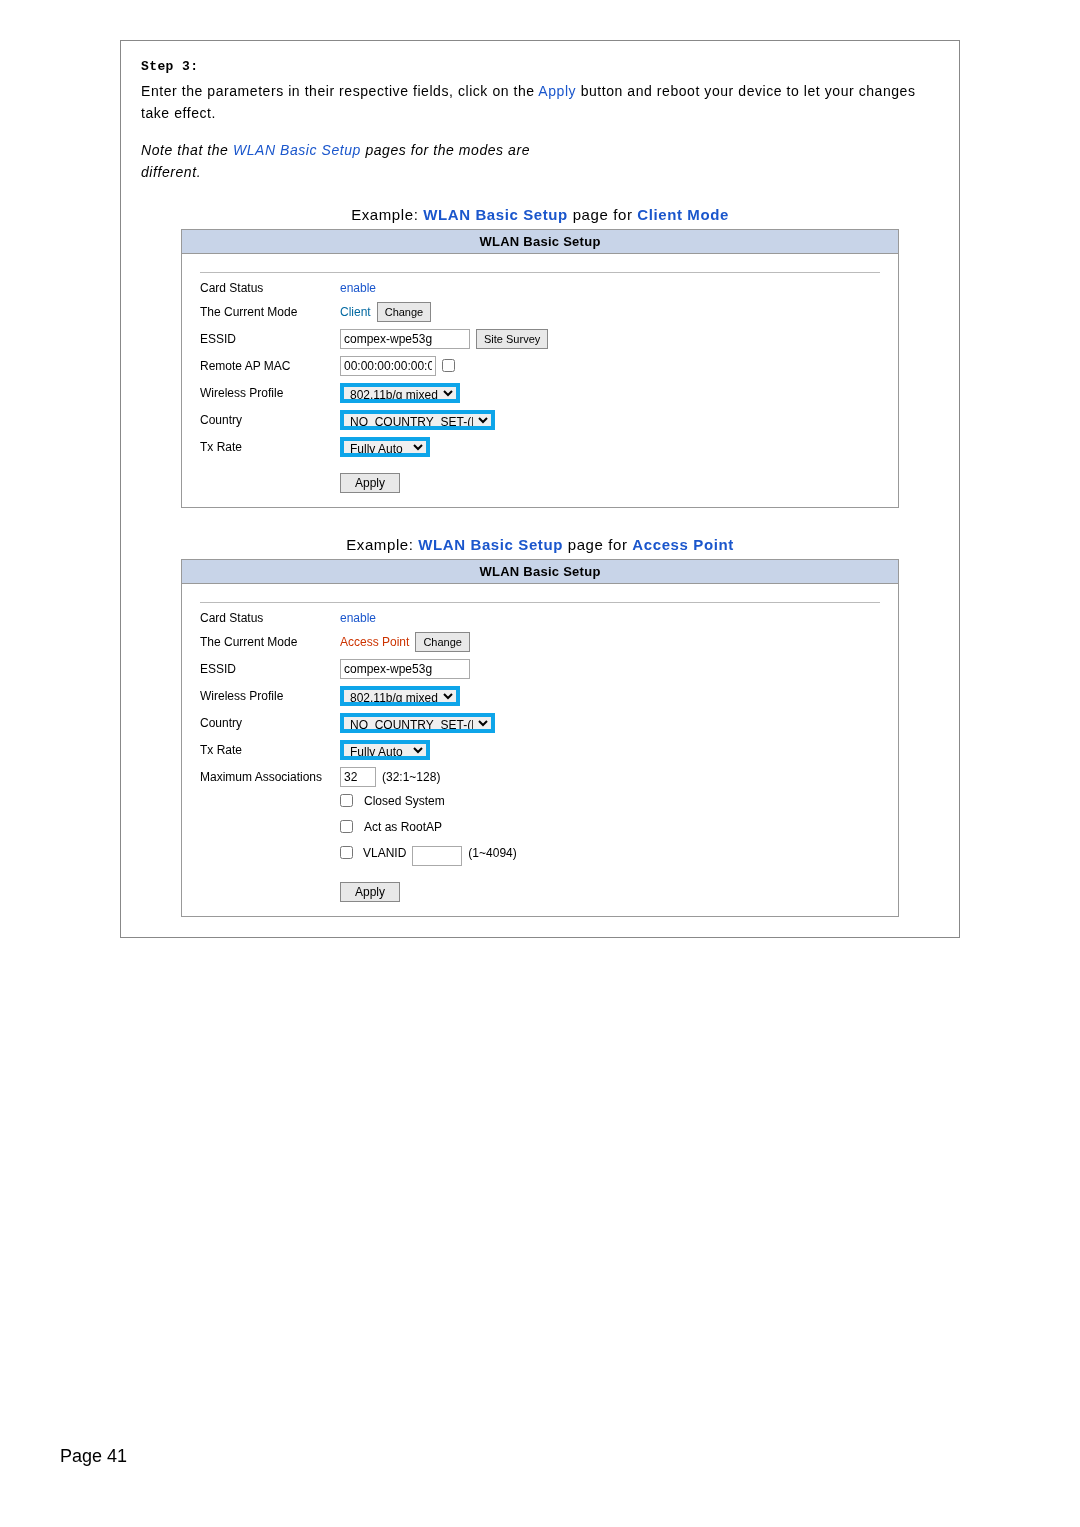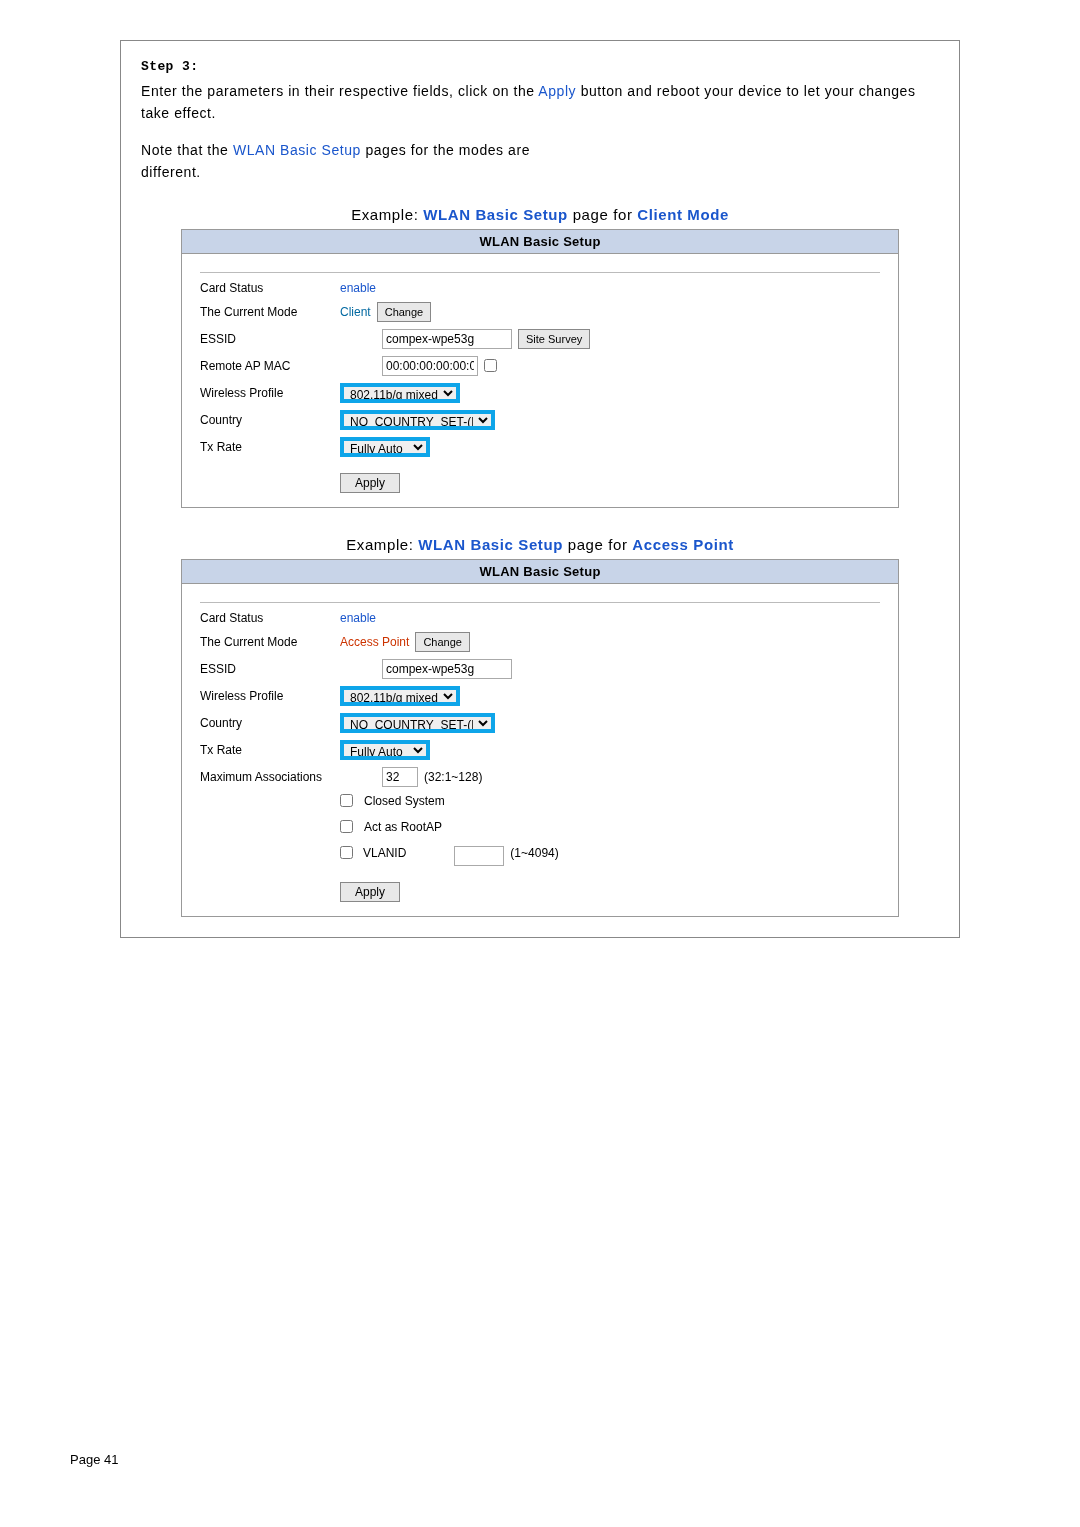--- a/index.html
+++ b/index.html
@@ -35,20 +35,21 @@
     }
     .link-blue {
       color: #1a56cc;
       font-weight: normal;
     }
     .note-text {
       font-size: 14px;
       line-height: 1.6;
       font-family: Arial, sans-serif;
       letter-spacing: 0.04em;
+      font-style: italic;
     }
     .example-section {
       margin-top: 22px;
     }
     .example-heading {
       font-size: 15px;
       text-align: center;
       margin-bottom: 6px;
       letter-spacing: 0.04em;
       font-family: Arial, sans-serif;
@@ -89,21 +90,20 @@
       display: flex;
       align-items: center;
       gap: 6px;
       flex-wrap: wrap;
     }
     .wlan-value input[type="text"] {
       border: 1px solid #aaa;
       padding: 1px 3px;
       font-size: 12px;
       height: 20px;
-      margin-left: 42px;
     }
     .wlan-value select {
       border: 4px solid #0ea5e9;
       font-size: 12px;
       height: 20px;
       padding: 0 2px;
     }
     .btn-small {
       border: 1px solid #888;
       background: #e8e8e8;
@@ -150,22 +150,22 @@
       border: none;
       border-top: 1px solid #bbb;
       margin: 4px 0 8px 0;
     }
     .example-spacing {
       margin-top: 28px;
     }
     .page-footer {
       position: absolute;
       bottom: 60px;
-      left: 70px;
-      font-size: 13px;
+      left: 60px;
+      font-size: 18px;
     }
     .vlanid-row {
       display: flex;
       align-items: flex-start;
       gap: 6px;
       font-size: 12px;
     }
     .vlanid-row input[type="checkbox"] {
       margin-right: 4px;
     }

